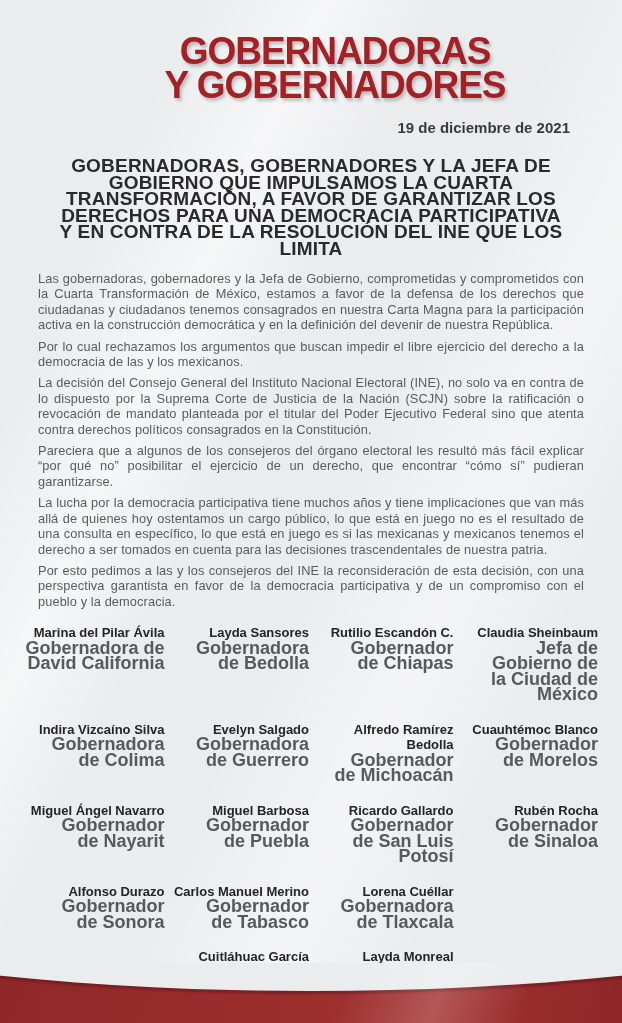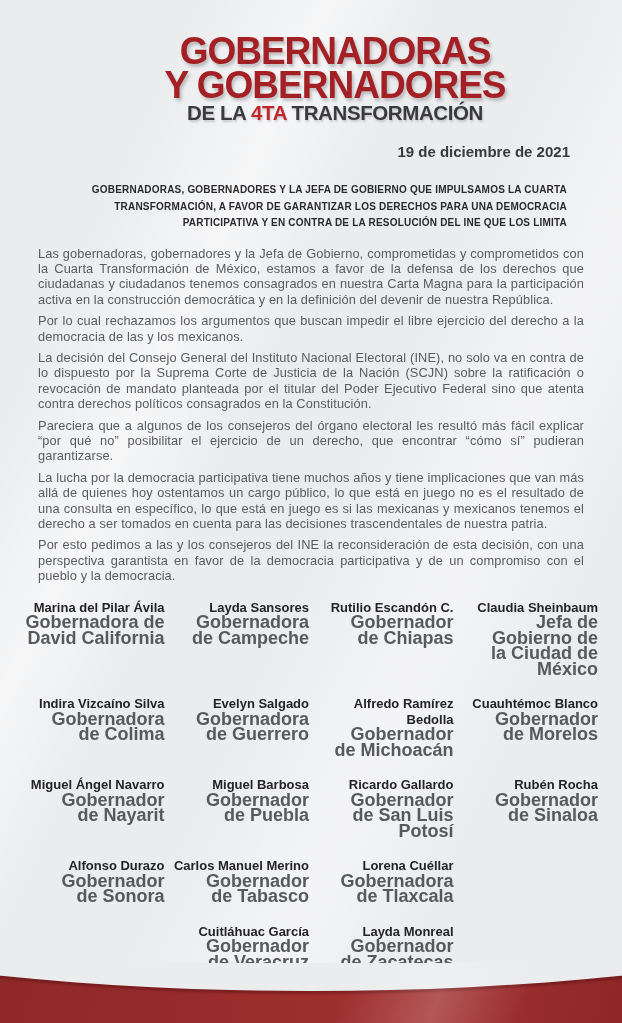--- a/index.html
+++ b/index.html
@@ -32,22 +32,22 @@
   
   .date-row {
     margin-top: 17px; padding-right: 52px;
     text-align: right; font-size: 15px; line-height: 20px;
     font-weight: bold; color: #3a3a3c;
   }
 
   
   .statement-heading {
     width: 512px; margin: 20px auto 0;
-    font-size: 10px; line-height: 16.5px; font-weight: bold;
-    letter-spacing: 0.2px; color: #2a2a2c; text-align: right;
+    font-size: 19px; line-height: 16.5px; font-weight: bold;
+    letter-spacing: 0.2px; color: #2a2a2c; text-align: center;
   }
 
   
   .body-text { margin: 14px 38px 0; }
   .body-text p {
     margin: 0 0 6px 0;
     font-size: 12.8px; line-height: 15.4px;
     color: #5a5b5e; text-align: justify; letter-spacing: 0.1px;
   }
 
@@ -82,21 +82,20 @@
     position: absolute; inset: 0;
     background: linear-gradient(110deg, rgba(255,255,255,0) 55%, rgba(255,255,255,0.18) 70%, rgba(255,255,255,0) 84%);
   }
 </style>
 </head>
 <body>
 
 <div class="header">
   <div class="title-line">GOBERNADORAS</div>
   <div class="title-line">Y GOBERNADORES</div>
-  <div class="subtitle"><span>DE LA </span><span class="hl">4TA</span><span> TRANSFORMACIÓN</span></div>
 </div>
 
 <div class="date-row">19 de diciembre de 2021</div>
 
 <div class="statement-heading">GOBERNADORAS, GOBERNADORES Y LA JEFA DE GOBIERNO QUE IMPULSAMOS LA CUARTA TRANSFORMACIÓN, A FAVOR DE GARANTIZAR LOS DERECHOS PARA UNA DEMOCRACIA PARTICIPATIVA Y EN CONTRA DE LA RESOLUCIÓN DEL INE QUE LOS LIMITA</div>
 
 <div class="body-text">
   <p>Las gobernadoras, gobernadores y la Jefa de Gobierno, comprometidas y comprometidos con la Cuarta Transformación de México, estamos a favor de la defensa de los derechos que ciudadanas y ciudadanos tenemos consagrados en nuestra Carta Magna para la participación activa en la construcción democrática y en la definición del devenir de nuestra República.</p>
   <p>Por lo cual rechazamos los argumentos que buscan impedir el libre ejercicio del derecho a la democracia de las y los mexicanos.</p>
   <p>La decisión del Consejo General del Instituto Nacional Electoral (INE), no solo va en contra de lo dispuesto por la Suprema Corte de Justicia de la Nación (SCJN) sobre la ratificación o revocación de mandato planteada por el titular del Poder Ejecutivo Federal sino que atenta contra derechos políticos consagrados en la Constitución.</p>
@@ -107,21 +106,21 @@
 
 <div class="sig-grid">
   <div class="sig">
     <div class="sig-name">Marina del Pilar Ávila</div>
     <div class="sig-role">Gobernadora de</div>
     <div class="sig-role">David California</div>
   </div>
   <div class="sig">
     <div class="sig-name">Layda Sansores</div>
     <div class="sig-role">Gobernadora</div>
-    <div class="sig-role">de Campeche</div>
+    <div class="sig-role">de Bedolla</div>
   </div>
   <div class="sig">
     <div class="sig-name">Rutilio Escandón C.</div>
     <div class="sig-role">Gobernador</div>
     <div class="sig-role">de Chiapas</div>
   </div>
   <div class="sig">
     <div class="sig-name">Claudia Sheinbaum</div>
     <div class="sig-role">Jefa de Gobierno de</div>
     <div class="sig-role">la Ciudad de México</div>

